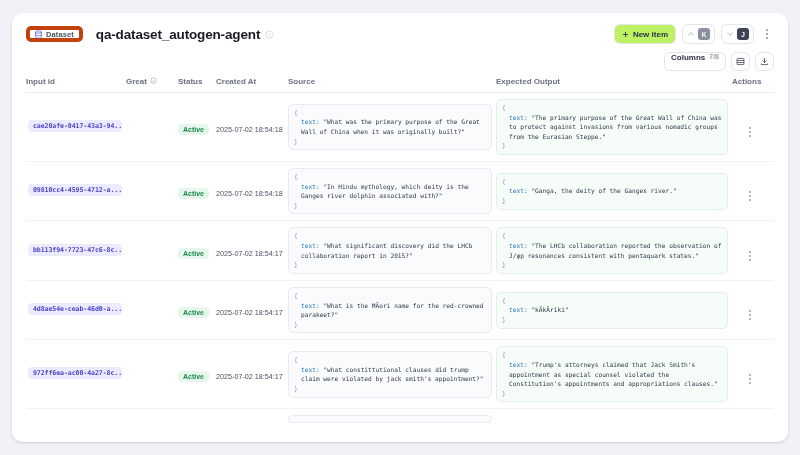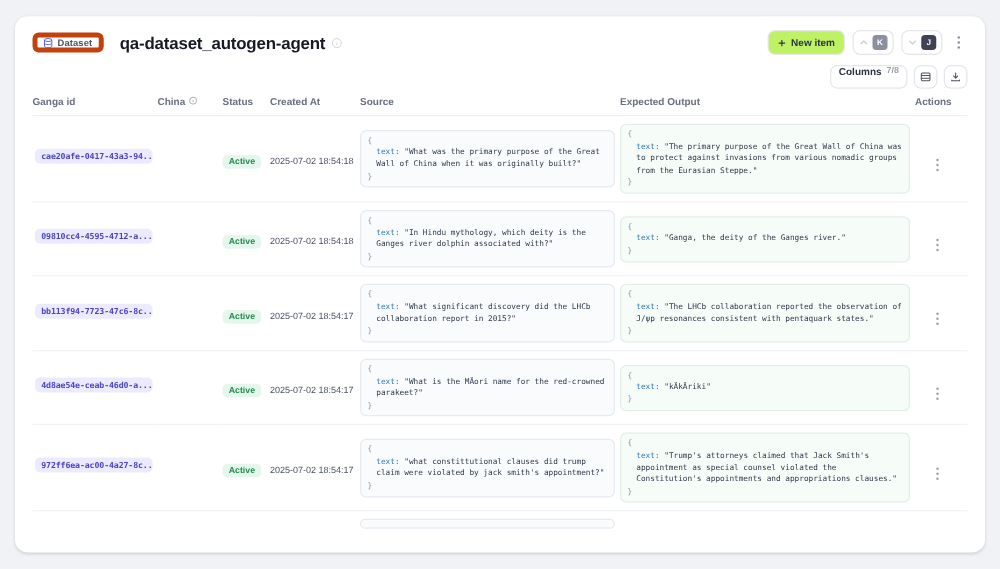--- a/index.html
+++ b/index.html
@@ -257,24 +257,24 @@
         <col class="c-id">
             <col class="c-src">
             <col class="c-status">
             <col class="c-created">
         <col class="c-input">
             <col class="c-output">
             <col class="c-actions">
       </colgroup>
       <thead>
         <tr>
-          <th><span>Ganga id</span></th>
+          <th><span>Input id</span></th>
           <th>
             <span class="th-in">
-              <span>China</span>
+              <span>Great</span>
               <span>
                 <svg width="7" height="7" viewBox="0 0 16 16" fill="none" stroke="#9aa0b0" stroke-width="1.5">
                   <circle cx="8" cy="8" r="6.4"></circle>
                       <path d="M8 7.2v4M8 4.9v.1"></path>
                 </svg>
               </span>
             </span>
           </th>
           <th><span>Status</span></th>
           <th><span>Created At</span></th>

